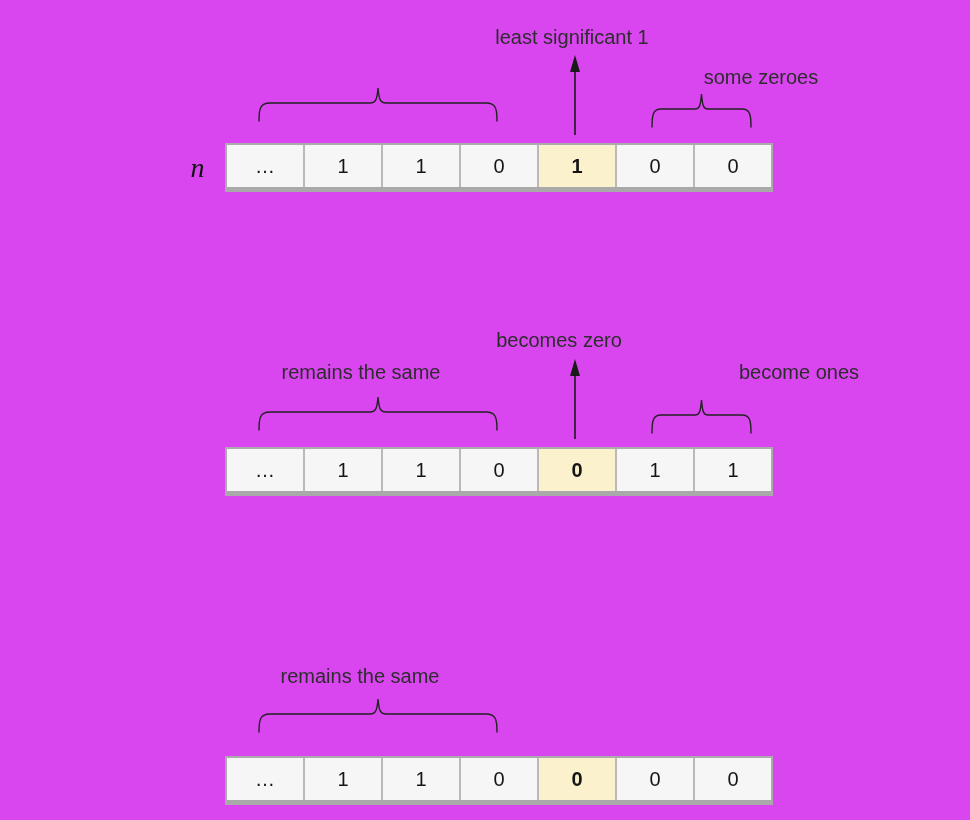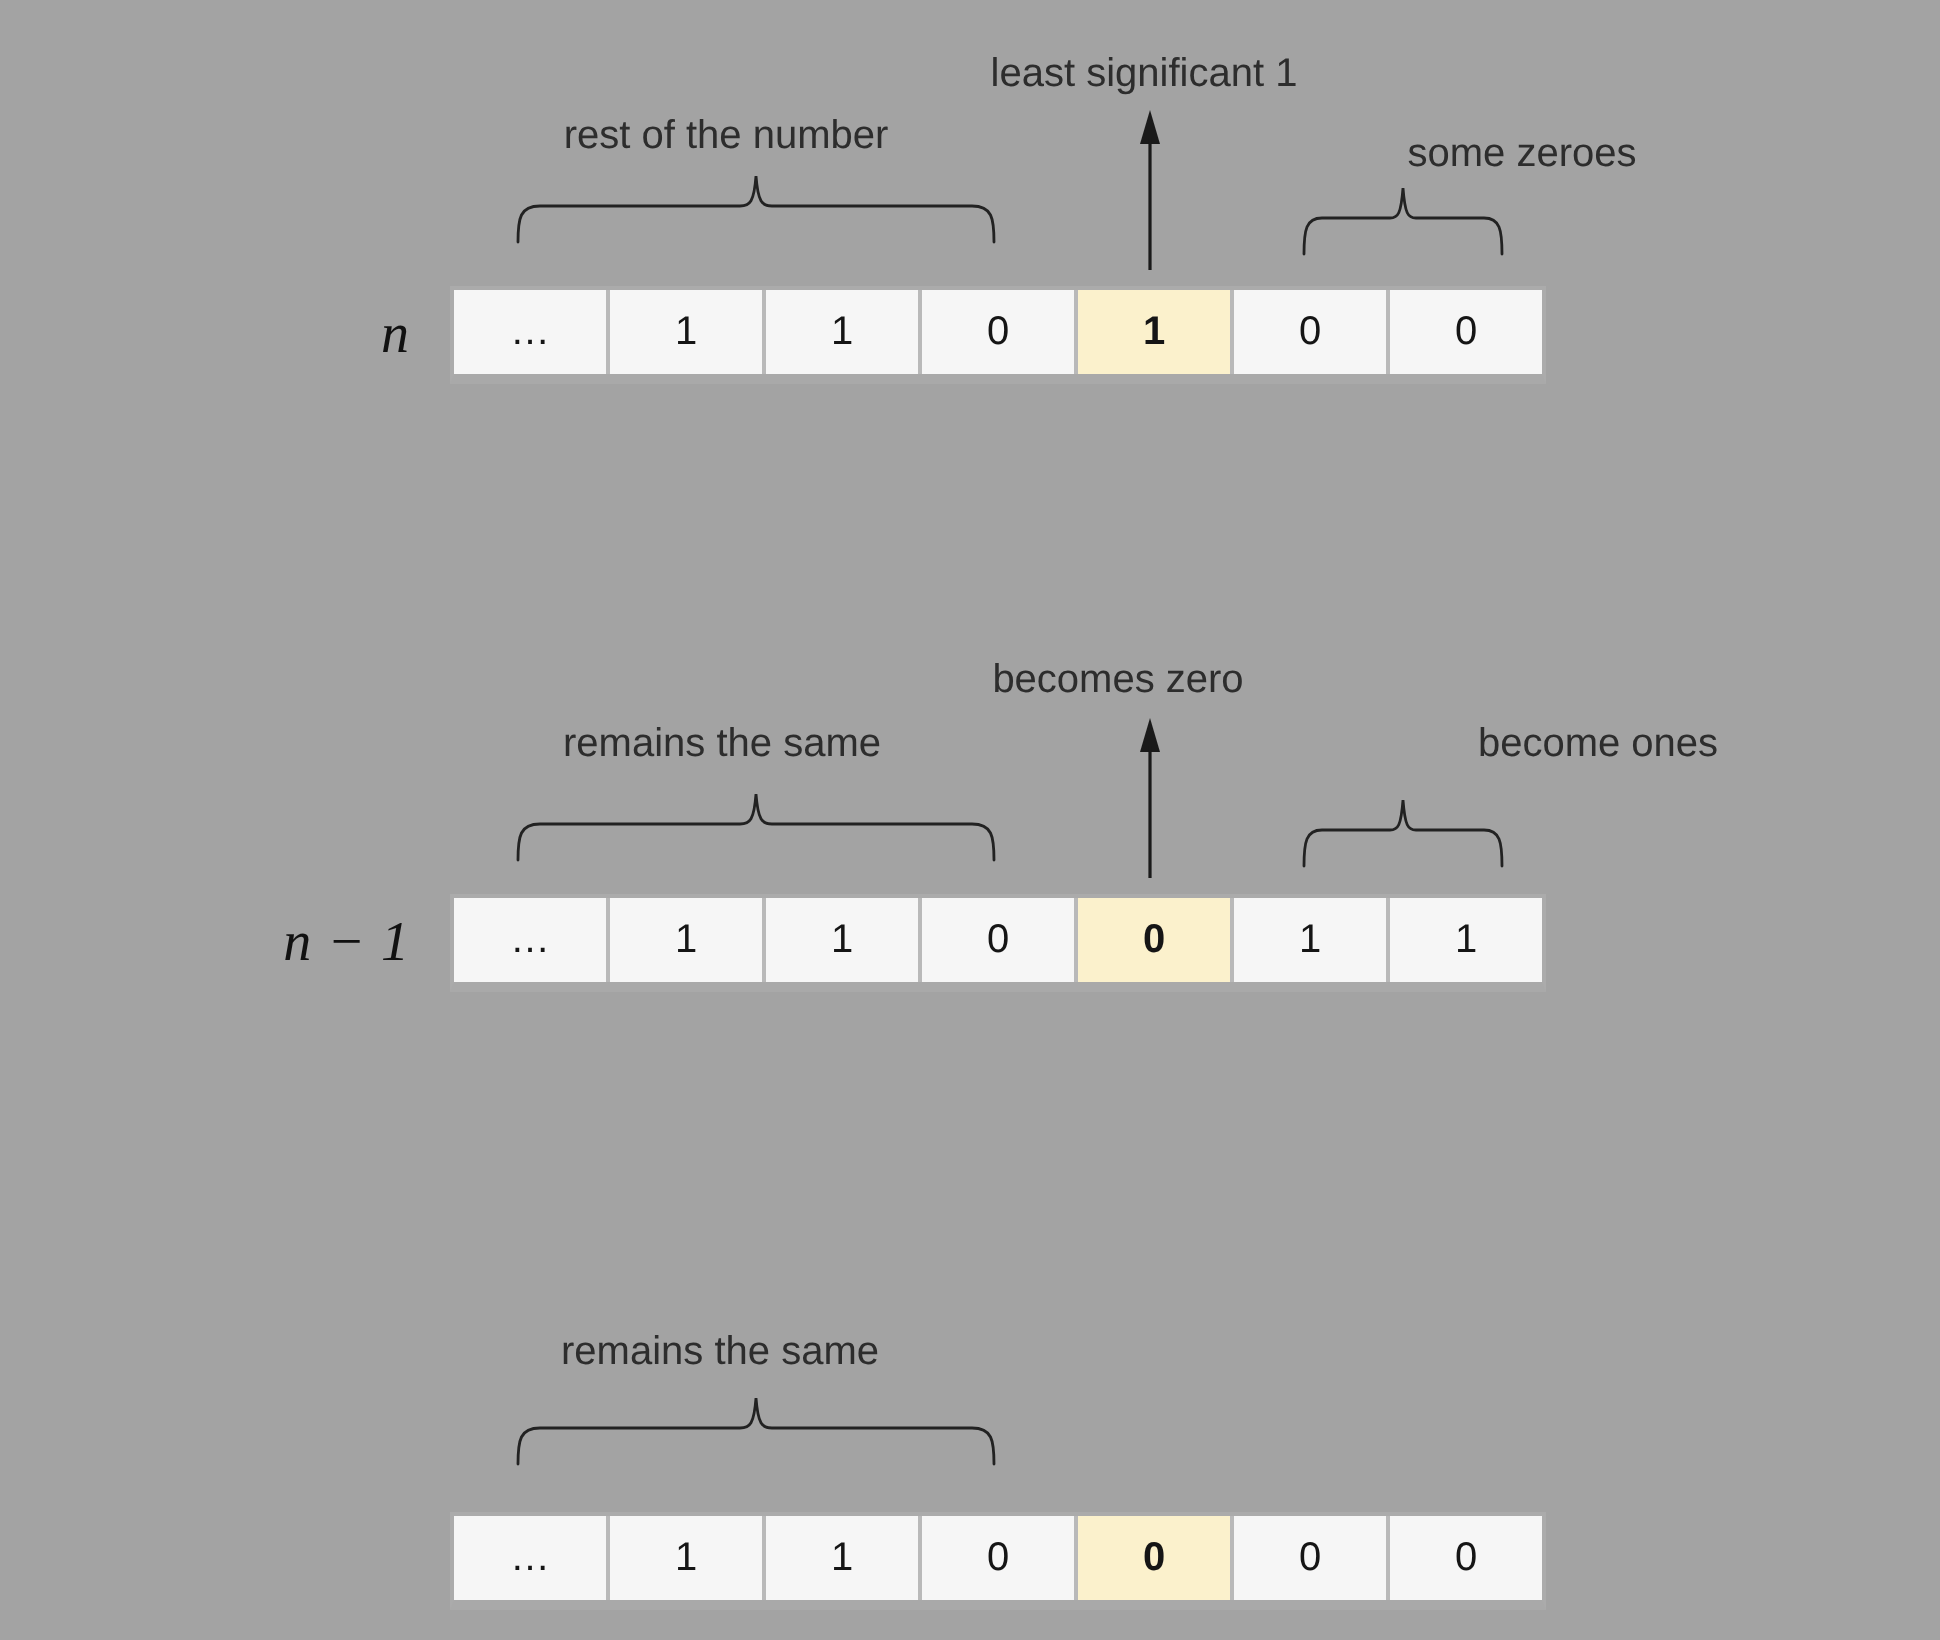--- a/index.html
+++ b/index.html
@@ -1,20 +1,20 @@
 <!DOCTYPE html>
 <html style="--hl: #fbf1cc;"><head>
 <meta charset="utf-8">
 <style>
   html, body { margin: 0; padding: 0; background: #f4f4f4; }
   .canvas {
     position: relative;
     width: 970px;
     height: 820px;
-    background: #a3a3a3;
+    background: #d946ef;
     font-family: "Liberation Sans", sans-serif;
     overflow: hidden;
   }
 
   
   .row-label {
     position: absolute;
     left: 25px;
     width: 180px;
     height: 40px;
@@ -65,21 +65,20 @@
 
 <div class="canvas">
 
   <div class="ann" style="left:572px; top:26px;">least significant 1</div>
 
   <svg class="shape" style="left:567px; top:55px;" width="16" height="80" viewBox="0 0 16 80">
     <polygon points="8,0 13,17 3,17" fill="#1a1a1a"></polygon>
     <line x1="8" y1="14" x2="8" y2="80" stroke="#1a1a1a" stroke-width="1.6"></line>
   </svg>
 
-  <div class="ann" style="left:363px; top:57px;">rest of the number</div>
 
   <svg class="shape" style="left:258px; top:87px;" width="240" height="36" viewBox="0 0 240 36">
     <path d="M1,34 C1,22 2,16 12,16 L112,16 C117,16 119,14 120,1 C121,14 123,16 128,16 L228,16 C238,16 239,22 239,34" fill="none" stroke="#222" stroke-width="1.4" stroke-linecap="round"></path>
   </svg>
 
   <div class="ann" style="left:761px; top:66px;">some zeroes</div>
 
   <svg class="shape" style="left:651px; top:93px;" width="101" height="36" viewBox="0 0 101 36">
     <path d="M1,34 C1,22 2,16 10,16 L44,16 C48,16 49.5,14 50.5,1 C51.5,14 53,16 57,16 L91,16 C99,16 100,22 100,34" fill="none" stroke="#222" stroke-width="1.4" stroke-linecap="round"></path>
   </svg>
@@ -108,21 +107,20 @@
   <svg class="shape" style="left:258px; top:396px;" width="240" height="36" viewBox="0 0 240 36">
     <path d="M1,34 C1,22 2,16 12,16 L112,16 C117,16 119,14 120,1 C121,14 123,16 128,16 L228,16 C238,16 239,22 239,34" fill="none" stroke="#222" stroke-width="1.4" stroke-linecap="round"></path>
   </svg>
 
   <div class="ann" style="left:767px; top:361px;margin-left:32px;">become ones</div>
 
   <svg class="shape" style="left:651px; top:399px;" width="101" height="36" viewBox="0 0 101 36">
     <path d="M1,34 C1,22 2,16 10,16 L44,16 C48,16 49.5,14 50.5,1 C51.5,14 53,16 57,16 L91,16 C99,16 100,22 100,34" fill="none" stroke="#222" stroke-width="1.4" stroke-linecap="round"></path>
   </svg>
 
-  <div class="row-label" style="top:452px;">n − 1</div>
 
   <div class="bit-table" style="top:447px;">
     <div class="cell">…</div>
     <div class="cell">1</div>
     <div class="cell">1</div>
     <div class="cell">0</div>
     <div class="cell hl">0</div>
     <div class="cell">1</div>
     <div class="cell">1</div>
   </div>

